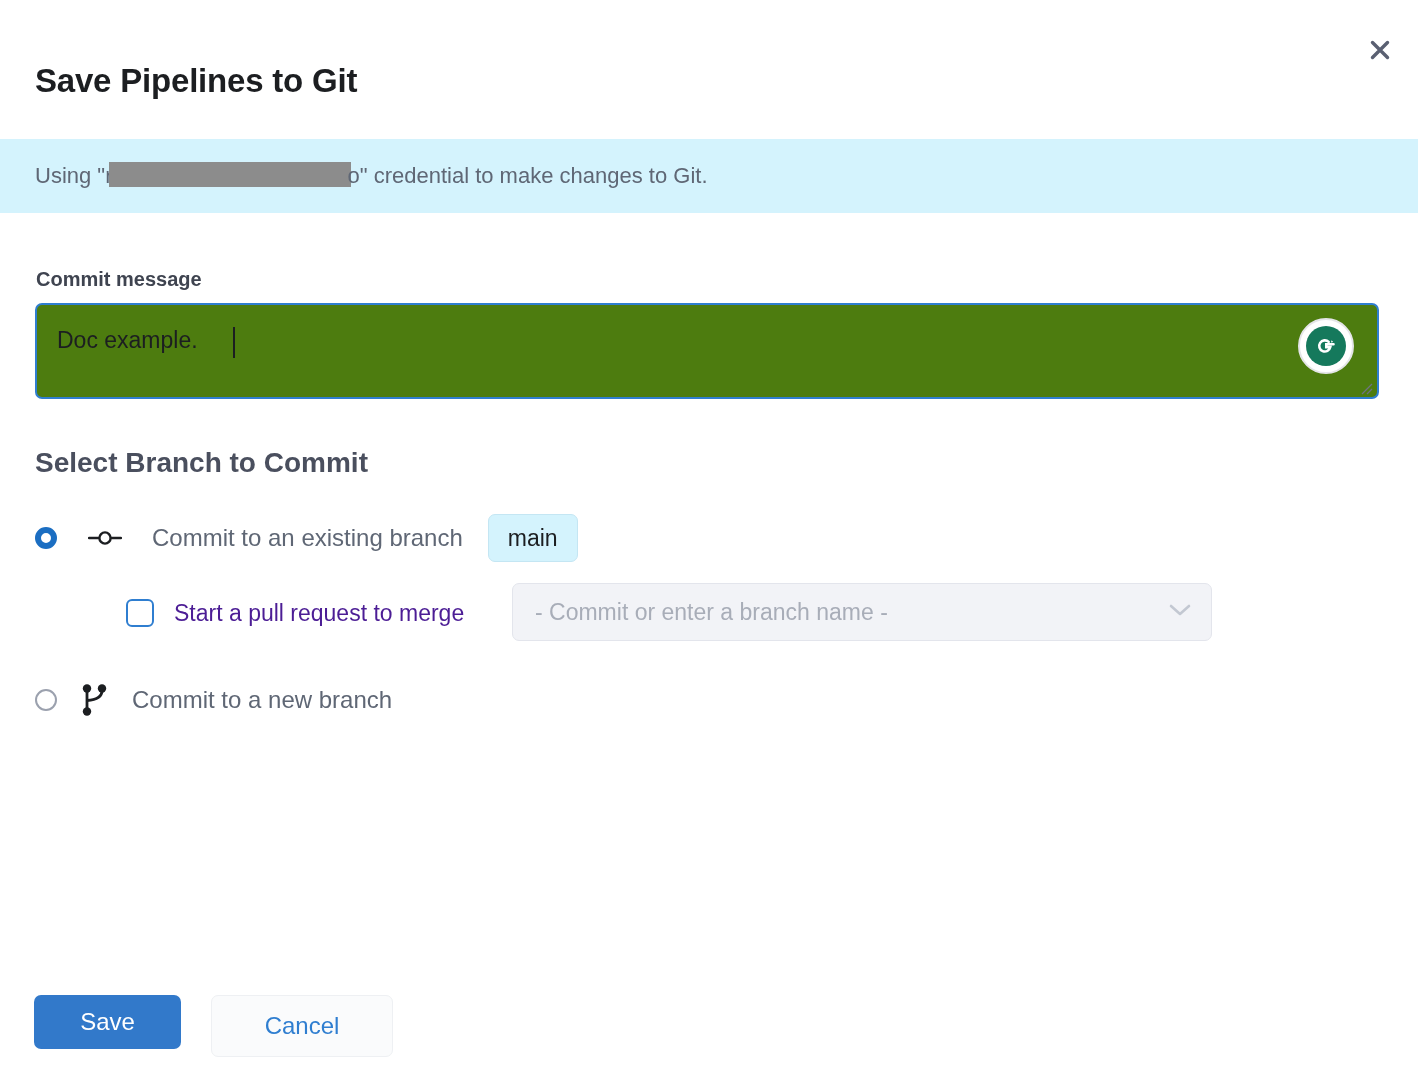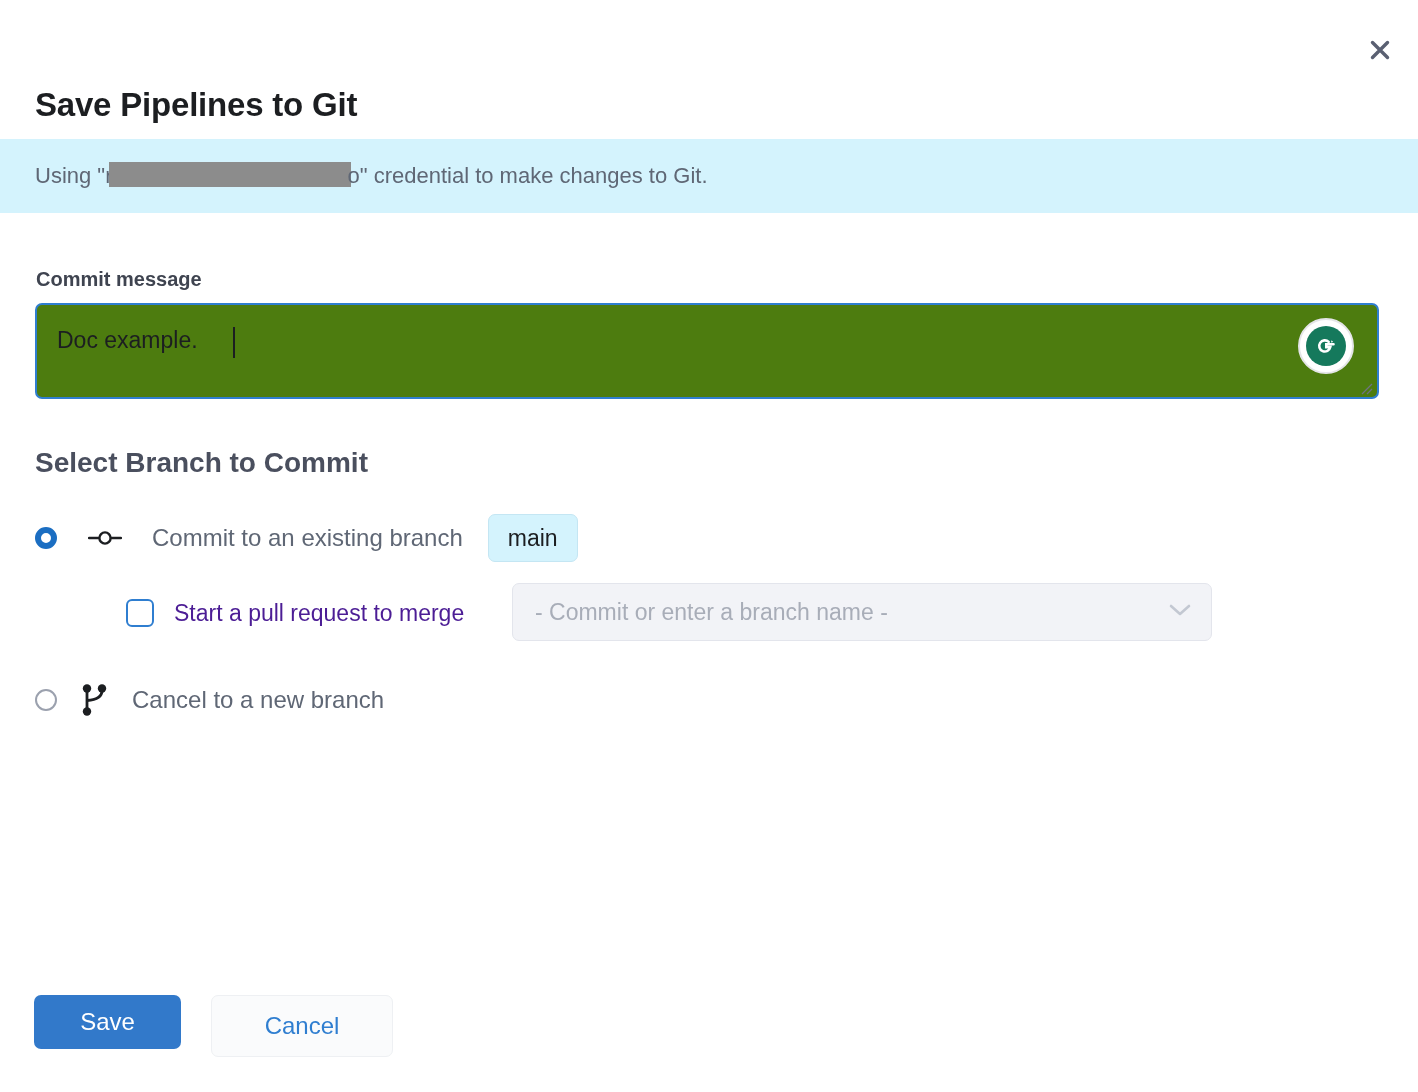--- a/index.html
+++ b/index.html
@@ -36,21 +36,21 @@
     background: transparent;
     border: none;
     cursor: pointer;
     padding: 0;
   }
   .close-btn svg { display: block; }
 
   
   .dialog-title {
     position: absolute;
-    top: 84px;
+    top: 60px;
     left: 35px;
     margin: 0;
     font-size: 33px;
     line-height: 42px;
     font-weight: bold;
     color: #1c1e21;
     letter-spacing: -0.2px;
   }
 
   
@@ -377,19 +377,19 @@
     <span class="radio unselected"></span>
     <span class="row-icon">
       <svg width="30" height="34" viewBox="0 0 30 34" aria-hidden="true">
         <circle cx="7" cy="5.5" r="4.2" fill="#1c1e21"></circle>
         <circle cx="7" cy="28.5" r="4.2" fill="#1c1e21"></circle>
         <circle cx="22" cy="5.5" r="4.2" fill="#1c1e21"></circle>
         <line x1="7" y1="5.5" x2="7" y2="28.5" stroke="#1c1e21" stroke-width="2.8"></line>
         <path d="M22 7.5 q0 9 -15 10" fill="none" stroke="#1c1e21" stroke-width="2.8"></path>
       </svg>
     </span>
-    <span class="row-label">Cancel to a new branch</span>
+    <span class="row-label">Commit to a new branch</span>
   </div>
 
   <button class="btn-save">Save</button>
   <button class="btn-cancel">Cancel</button>
 
 </div>
 
 </body></html>

